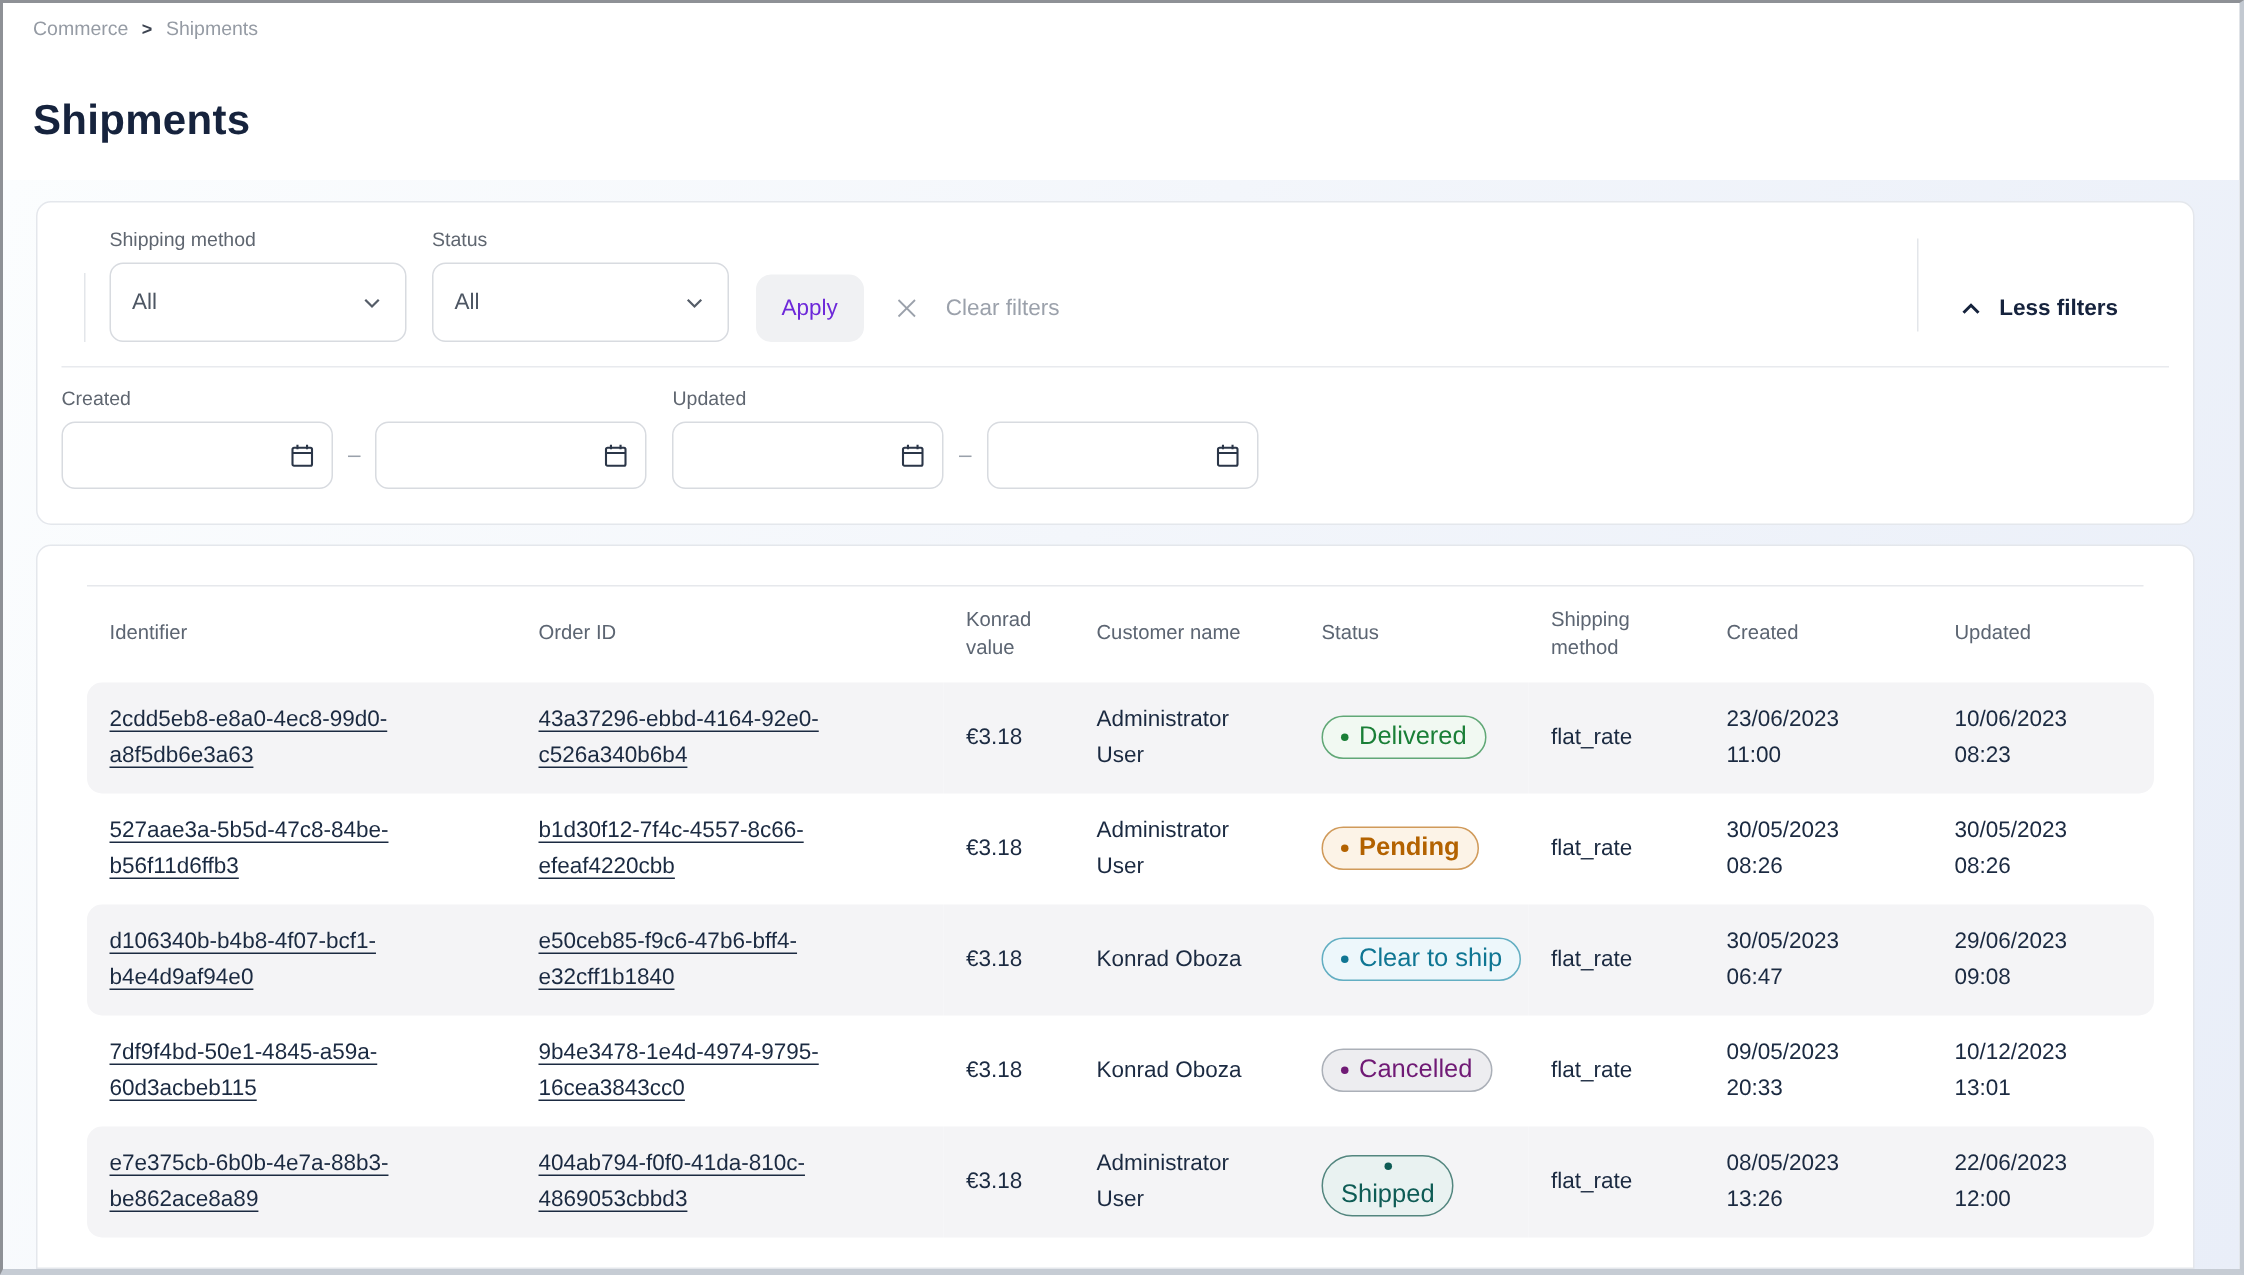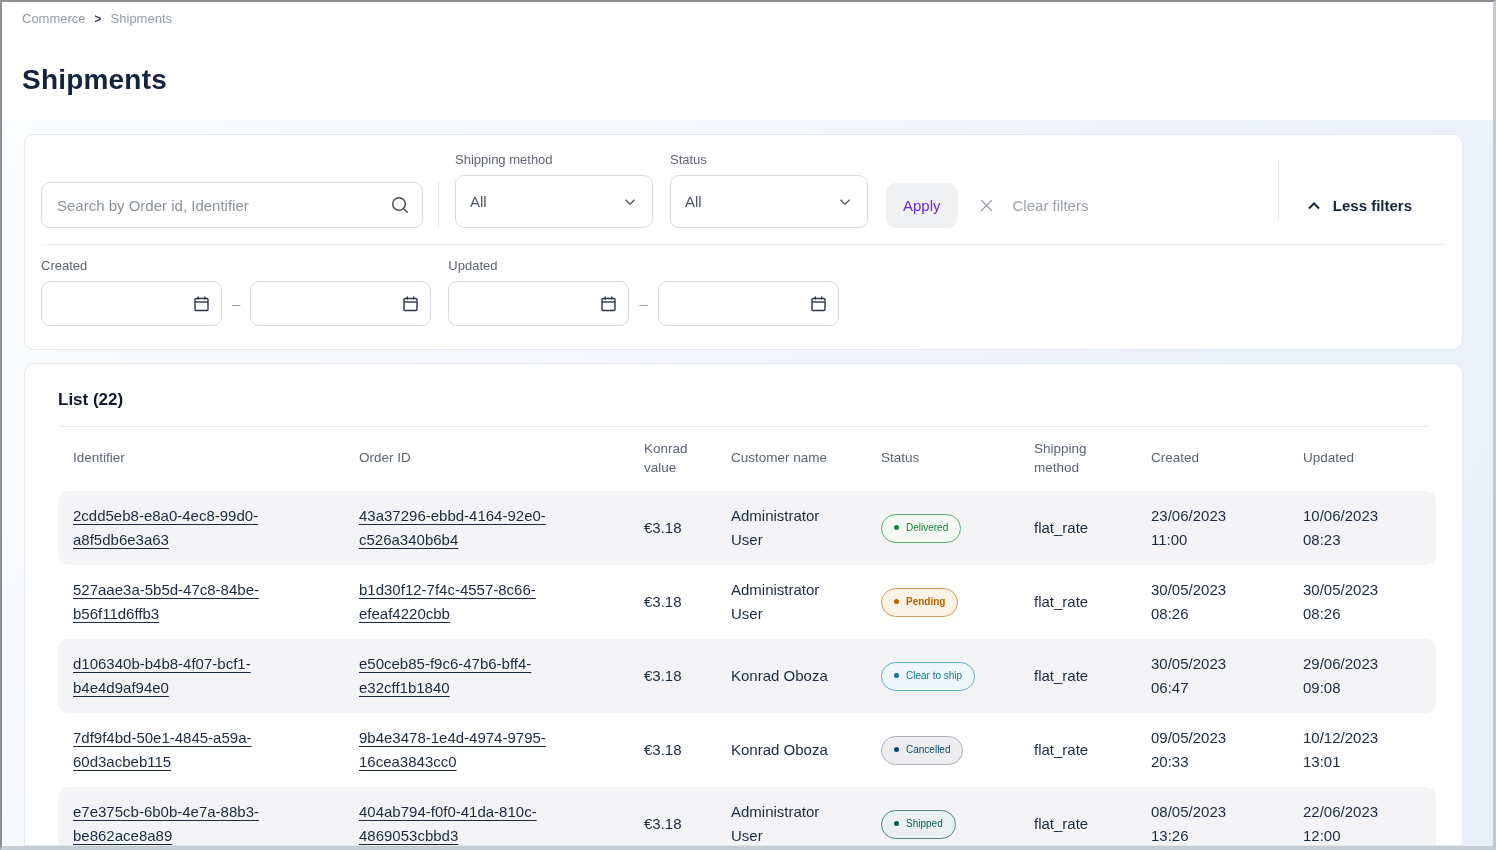--- a/index.html
+++ b/index.html
@@ -97,58 +97,49 @@
   tbody tr.alt td { background:#f4f4f6; }
   tbody tr.alt td:first-child { border-radius:10px 0 0 10px; }
   tbody tr.alt td:last-child { border-radius:0 10px 10px 0; }
   .cell-link {
     color:#1b2a41; text-decoration:underline; text-underline-offset:3px;
     text-decoration-thickness:1px; cursor:pointer; word-break:normal; overflow-wrap:break-word;
   }
   .dt { display:block; }
   .badge {
     display:inline-flex; align-items:center; gap:7px; padding:4px 12px 5px;
-    border-radius:999px; font-size:10px; line-height:18px; border:1px solid; white-space:nowrap;
+    border-radius:999px; font-size:17px; line-height:18px; border:1px solid; white-space:nowrap;
     background:#fff;
   }
   .badge .dot { width:5px; height:5px; border-radius:50%; background:currentColor; flex:none; }
   .b-delivered { color:#1a7f37; background:#f1f9f2; border-color:#61a877; }
   .b-pending   { color:#b36200; background:#fcf3e7; border-color:#d09a5a;font-weight:bold; }
   .b-ready     { color:#0f7693; background:#edf7fb; border-color:#62aec2; }
-  .b-cancelled { color:#0c4a6e; background:#ededf0; border-color:#abb0b8; }
-  .b-shipped   { color:#0e5c55; background:#e9f2f1; border-color:#53867f; }
+  .b-cancelled { color:#701a75; background:#ededf0; border-color:#abb0b8; }
+  .b-shipped   { color:#0e5c55; background:#e9f2f1; border-color:#53867f;flex-direction:column; }
   svg { display:block; }
 </style>
 </head>
 <body>
 
 <div class="page">
 
   <div class="breadcrumb">
     <span class="crumb">Commerce</span>
     <span class="sep">&gt;</span>
     <span class="crumb">Shipments</span>
   </div>
 
   <h1 class="page-title">Shipments</h1>
 
   <div class="content">
 
     <div class="card filter-card">
       <div class="filter-top">
 
-        <div class="search-wrap">
-          <input type="text" placeholder="Search by Order id, Identifier" style="">
-          <span class="search-icon">
-            <svg width="20" height="20" viewBox="0 0 20 20" fill="none" stroke="#454d59" stroke-width="1.5">
-              <circle cx="9" cy="9" r="6.3"></circle>
-                <line x1="13.7" y1="13.7" x2="17.3" y2="17.3" stroke-linecap="round"></line>
-            </svg>
-          </span>
-        </div>
 
         <div class="vdiv"></div>
 
         <div class="fgroup">
           <span class="flabel">Shipping method</span>
           <div class="select-box">
             <span>All</span>
             <span>
               <svg width="16" height="16" viewBox="0 0 16 16" fill="none" stroke="#555d68" stroke-width="1.5">
                 <polyline points="3.5,5.8 8,10.3 12.5,5.8"></polyline>
@@ -253,21 +244,20 @@
                 </svg>
               </span>
             </div>
           </div>
         </div>
 
       </div>
     </div>
 
     <div class="card list-card">
-      <div class="list-title">List (22)</div>
       <div class="list-hdiv"></div>
 
       <table>
         <colgroup>
           <col style="width:286px">
             <col style="width:285px">
             <col style="width:87px">
             <col style="width:150px">
           <col style="width:153px">
             <col style="width:117px">

